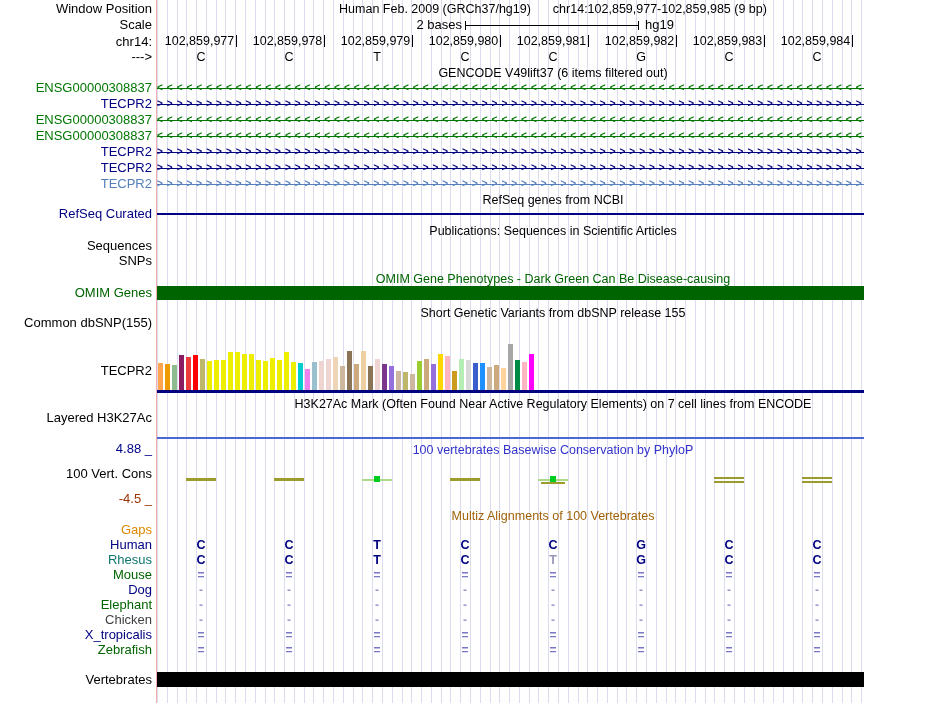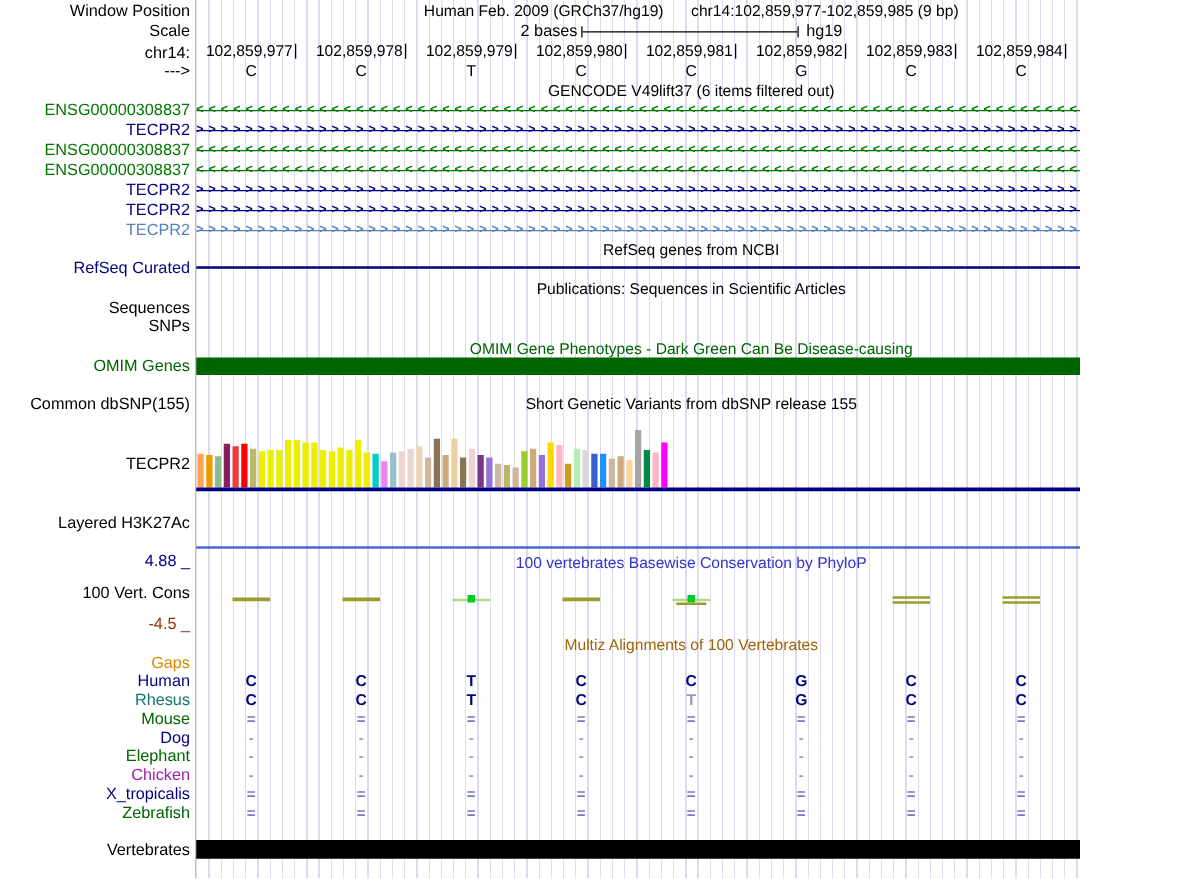--- a/index.html
+++ b/index.html
@@ -145,21 +145,21 @@
   <div class="hline" style="top:213px;height:2px;background:#000080"></div>
 
   <div class="title-center" style="top:224px">Publications: Sequences in Scientific Articles</div>
   <div class="lbl" style="top:239px">Sequences</div>
   <div class="lbl" style="top:254px">SNPs</div>
 
   <div class="title-center dgreen" style="top:272px">OMIM Gene Phenotypes - Dark Green Can Be Disease-causing</div>
   <div class="lbl dgreen" style="top:286px">OMIM Genes</div>
   <div class="bar-full" style="top:286px;height:14px;background:#006400"></div>
 
-  <div class="title-center" style="top:316px">Short Genetic Variants from dbSNP release 155</div>
+  <div class="title-center" style="top:306px">Short Genetic Variants from dbSNP release 155</div>
   <div class="lbl" style="top:316px">Common dbSNP(155)</div>
 
   <div class="lbl" style="top:364px">TECPR2</div>
   <div id="gtex-bars">
       <div class="gtex-bar" style="left: 158px; top: 363px; height: 27px; background: rgb(255, 165, 79);"></div>
       <div class="gtex-bar" style="left: 165px; top: 364px; height: 26px; background: rgb(238, 154, 0);"></div>
       <div class="gtex-bar" style="left: 172px; top: 365px; height: 25px; background: rgb(143, 188, 143);"></div>
       <div class="gtex-bar" style="left: 179px; top: 355px; height: 35px; background: rgb(139, 28, 98);"></div>
       <div class="gtex-bar" style="left: 186px; top: 357px; height: 33px; background: rgb(238, 59, 59);"></div>
       <div class="gtex-bar" style="left: 193px; top: 355px; height: 35px; background: rgb(255, 0, 0);"></div>
@@ -207,20 +207,21 @@
       <div class="gtex-bar" style="left: 487px; top: 367px; height: 23px; background: rgb(205, 183, 158);"></div>
       <div class="gtex-bar" style="left: 494px; top: 365px; height: 25px; background: rgb(205, 170, 125);"></div>
       <div class="gtex-bar" style="left: 501px; top: 368px; height: 22px; background: rgb(255, 211, 155);"></div>
       <div class="gtex-bar" style="left: 508px; top: 344px; height: 46px; background: rgb(166, 166, 166);"></div>
       <div class="gtex-bar" style="left: 515px; top: 360px; height: 30px; background: rgb(0, 139, 69);"></div>
       <div class="gtex-bar" style="left: 522px; top: 362px; height: 28px; background: rgb(255, 182, 193);"></div>
       <div class="gtex-bar" style="left: 529px; top: 354px; height: 36px; background: rgb(255, 0, 255);"></div>
     </div>
   <div class="hline" style="top:390px;height:3px;background:#000080"></div>
 
+  <div class="title-center" style="top:397px">H3K27Ac Mark (Often Found Near Active Regulatory Elements) on 7 cell lines from ENCODE</div>
   <div class="lbl" style="top:411px">Layered H3K27Ac</div>
   <div class="hline" style="top:437px;height:2px;background:#4868D8"></div>
 
   <div class="lbl" style="top:442px;color:#000088">4.88 _</div>
   <div class="title-center" style="top:443px;color:#3333CC">100 vertebrates Basewise Conservation by PhyloP</div>
   <div class="lbl" style="top:467px">100 Vert. Cons</div>
   <div id="phylop-marks">
       <div class="pmark" style="left: 186px; top: 478px; width: 30px; height: 3px; background: rgb(156, 156, 46);"></div>
       <div class="pmark" style="left: 274px; top: 478px; width: 30px; height: 3px; background: rgb(156, 156, 46);"></div>
       <div class="pmark" style="left: 362px; top: 479px; width: 30px; height: 2px; background: rgb(175, 217, 138);"></div>
@@ -282,21 +283,21 @@
       <div class="lbl" style="top: 598px; color: rgb(0, 100, 0);">Elephant</div>
       <div class="mzcell mz-dash" style="left: 157px; top: 598px;">-</div>
       <div class="mzcell mz-dash" style="left: 245px; top: 598px;">-</div>
       <div class="mzcell mz-dash" style="left: 333px; top: 598px;">-</div>
       <div class="mzcell mz-dash" style="left: 421px; top: 598px;">-</div>
       <div class="mzcell mz-dash" style="left: 509px; top: 598px;">-</div>
       <div class="mzcell mz-dash" style="left: 597px; top: 598px;">-</div>
       <div class="mzcell mz-dash" style="left: 685px; top: 598px;">-</div>
       <div class="mzcell mz-dash" style="left: 773px; top: 598px;">-</div>
       <div class="mzcell mz-dash" style="left: 861px; top: 598px;">-</div>
-      <div class="lbl" style="top: 613px; color: #a21caf;">Chicken</div>
+      <div class="lbl" style="top: 613px; color: #404040;">Chicken</div>
       <div class="mzcell mz-dash" style="left: 157px; top: 613px;">-</div>
       <div class="mzcell mz-dash" style="left: 245px; top: 613px;">-</div>
       <div class="mzcell mz-dash" style="left: 333px; top: 613px;">-</div>
       <div class="mzcell mz-dash" style="left: 421px; top: 613px;">-</div>
       <div class="mzcell mz-dash" style="left: 509px; top: 613px;">-</div>
       <div class="mzcell mz-dash" style="left: 597px; top: 613px;">-</div>
       <div class="mzcell mz-dash" style="left: 685px; top: 613px;">-</div>
       <div class="mzcell mz-dash" style="left: 773px; top: 613px;">-</div>
       <div class="mzcell mz-dash" style="left: 861px; top: 613px;">-</div>
       <div class="lbl" style="top: 628px; color: rgb(0, 0, 128);">X_tropicalis</div>

